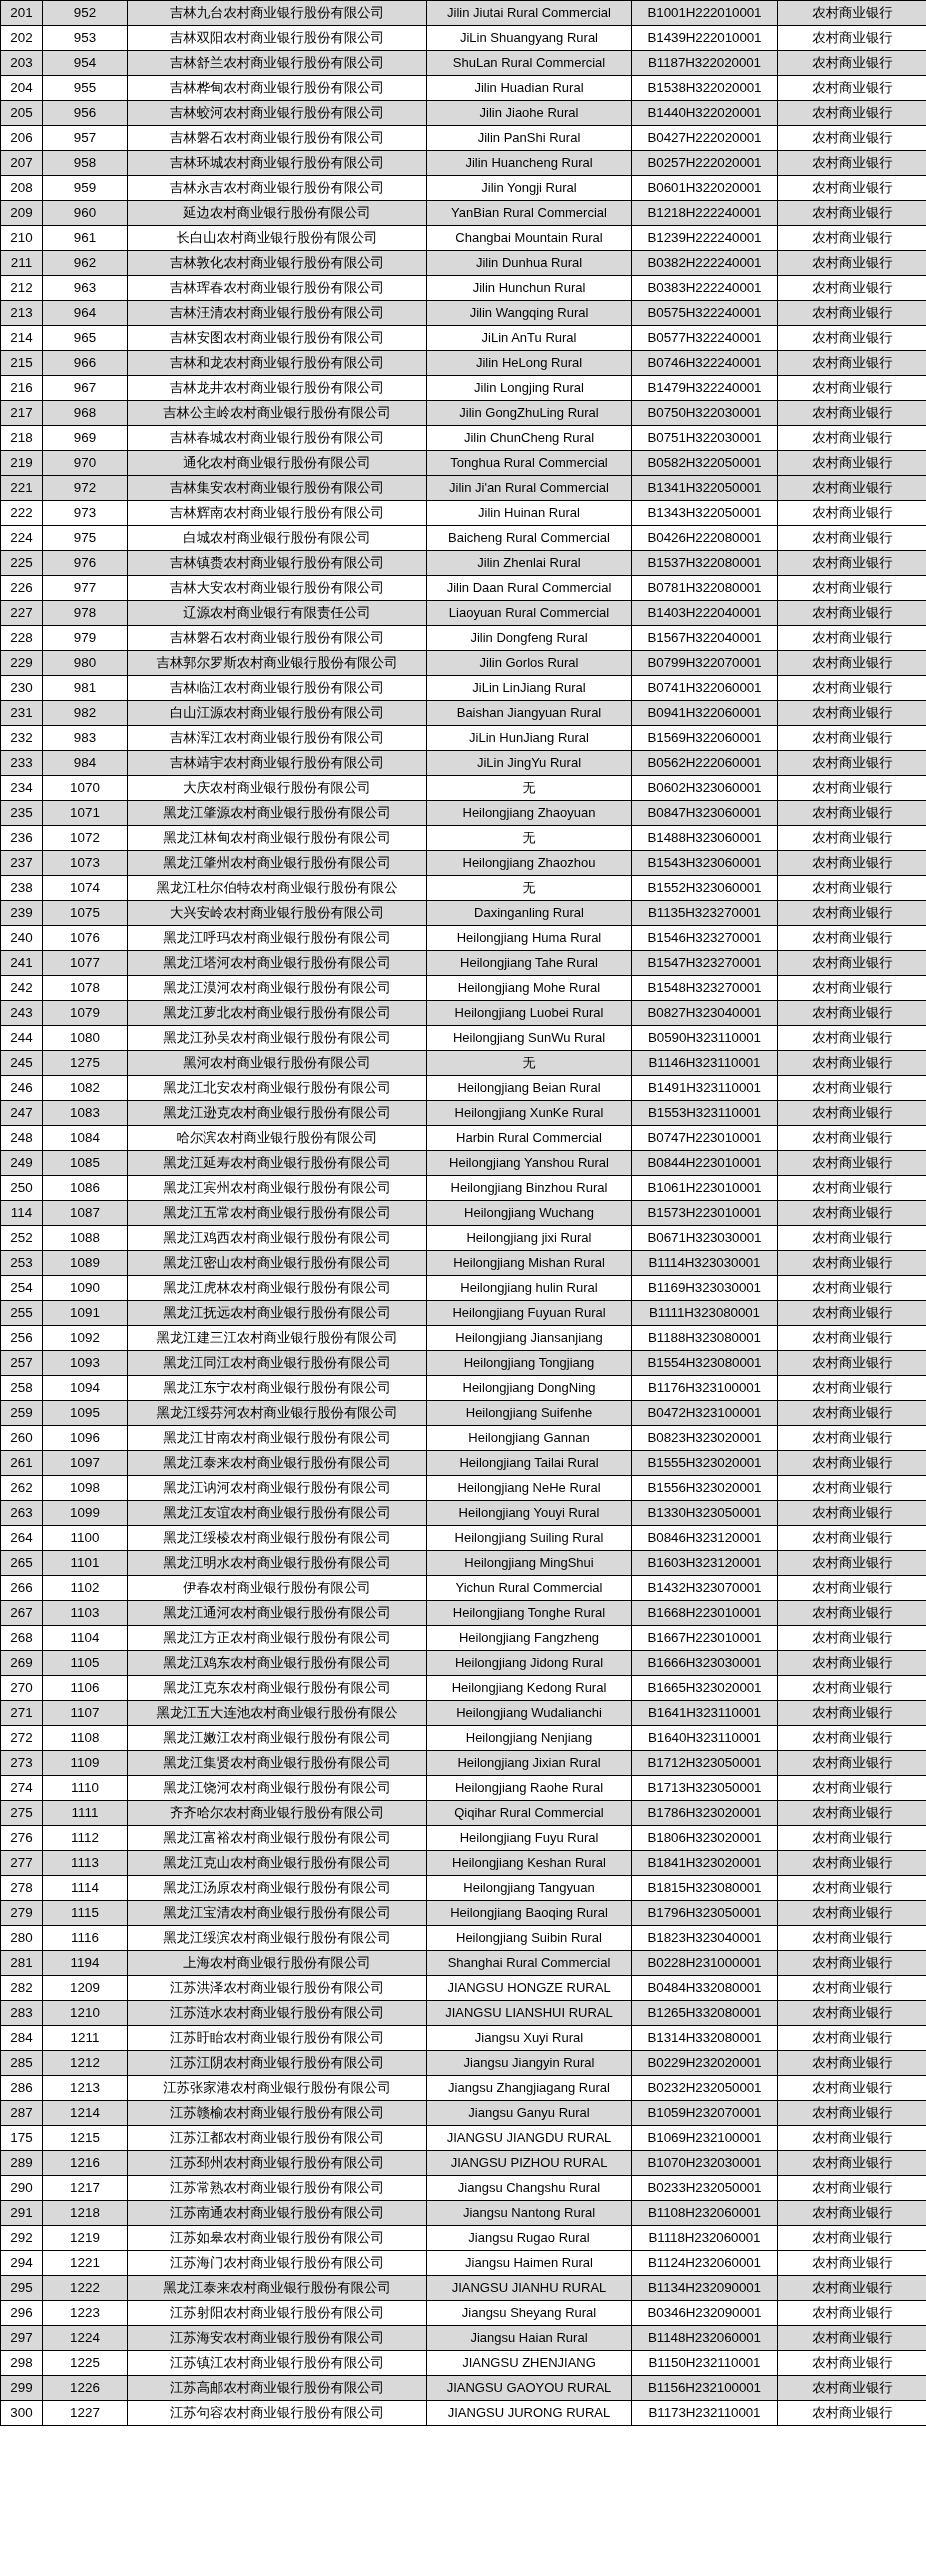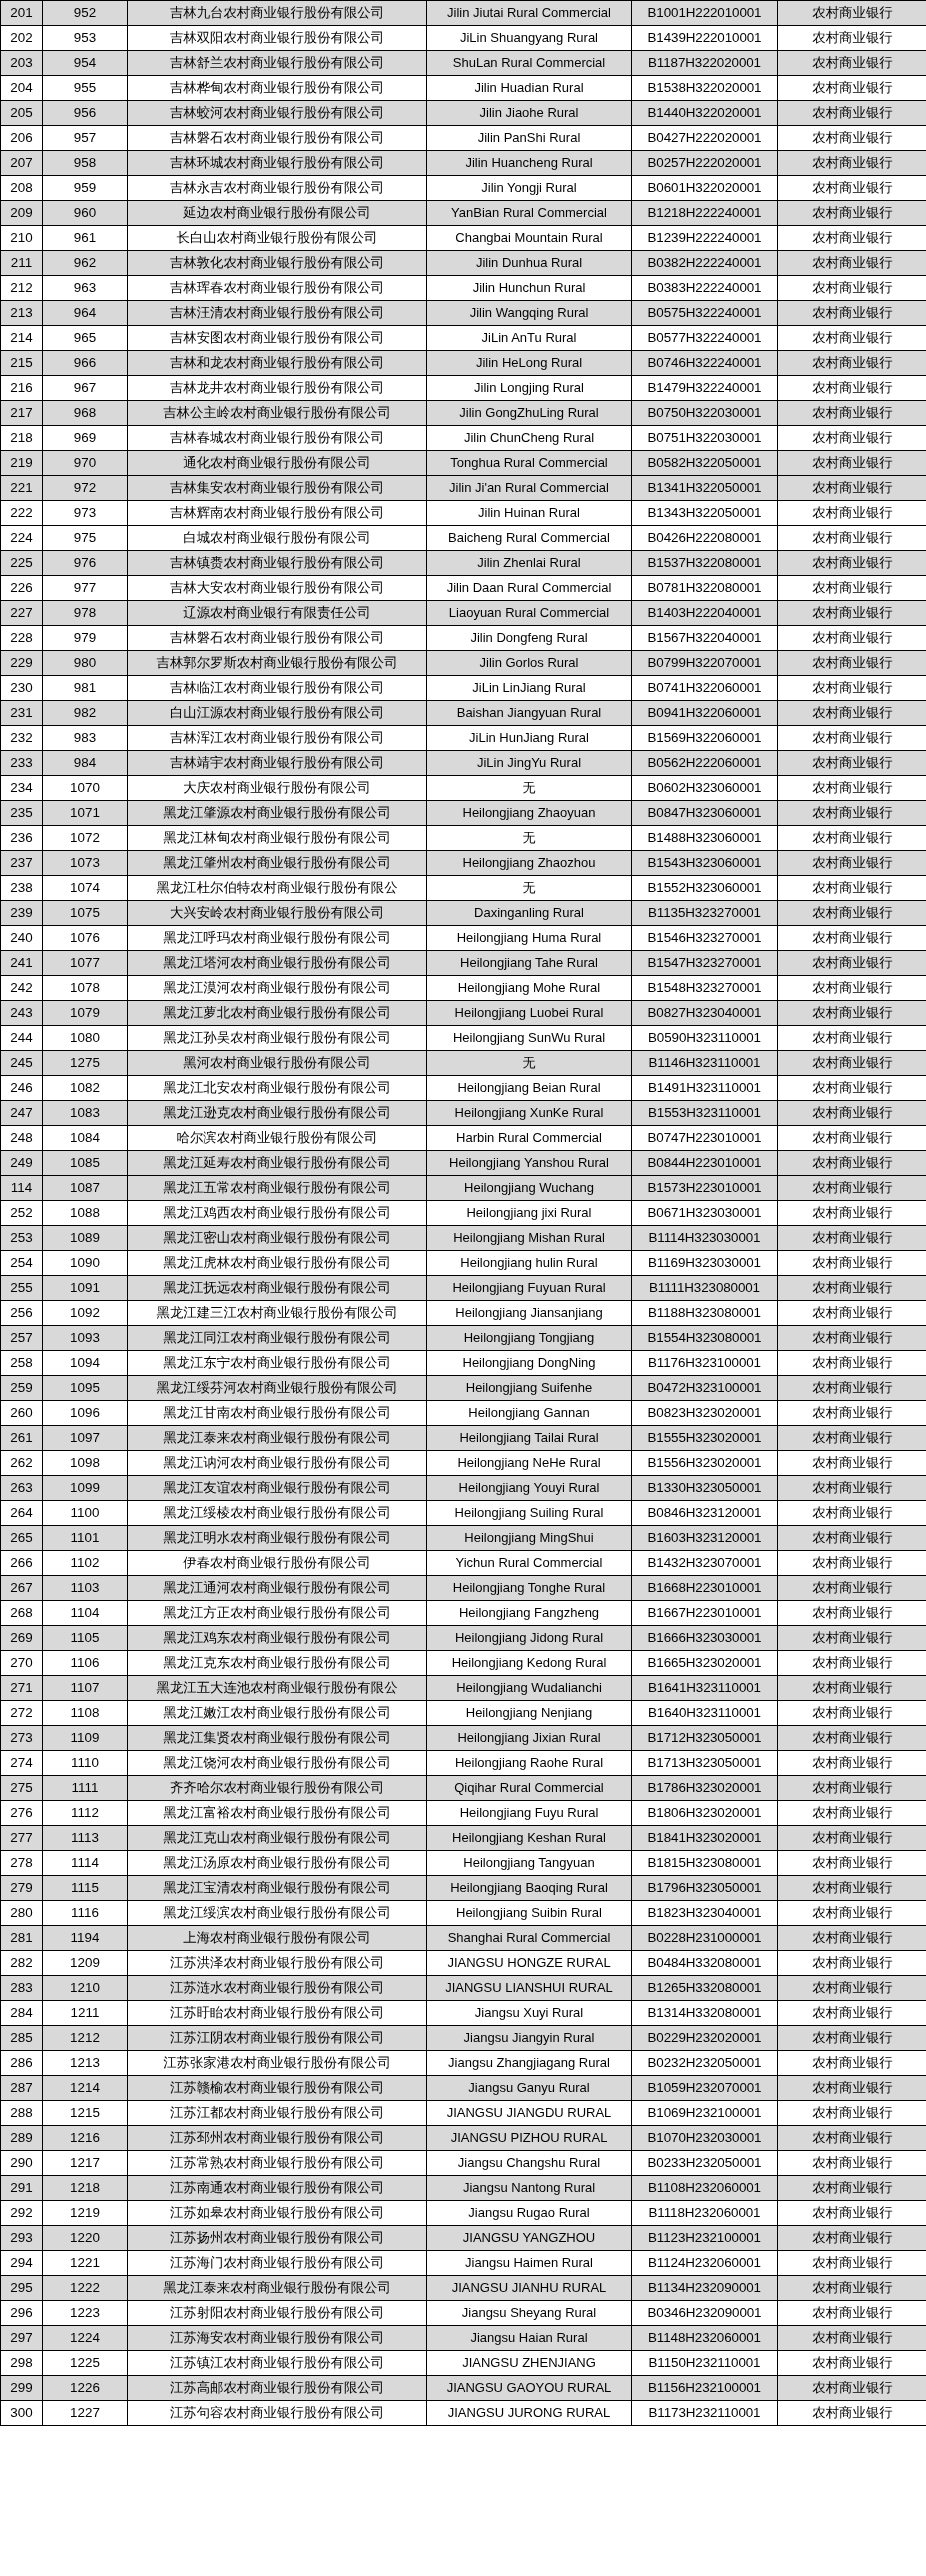--- a/index.html
+++ b/index.html
@@ -440,20 +440,28 @@
         <td class="type">农村商业银行</td>
       </tr>
       <tr class="band-shaded">
         <td class="seq">249</td>
         <td class="code">1085</td>
         <td class="cn">黑龙江延寿农村商业银行股份有限公司</td>
         <td class="en">Heilongjiang Yanshou Rural</td>
         <td class="lic">B0844H223010001</td>
         <td class="type">农村商业银行</td>
       </tr>
+      <tr class="band-plain">
+        <td class="seq">250</td>
+        <td class="code">1086</td>
+        <td class="cn">黑龙江宾州农村商业银行股份有限公司</td>
+        <td class="en">Heilongjiang Binzhou Rural</td>
+        <td class="lic">B1061H223010001</td>
+        <td class="type">农村商业银行</td>
+      </tr>
       <tr class="band-shaded">
         <td class="seq">114</td>
         <td class="code">1087</td>
         <td class="cn">黑龙江五常农村商业银行股份有限公司</td>
         <td class="en">Heilongjiang Wuchang</td>
         <td class="lic">B1573H223010001</td>
         <td class="type">农村商业银行</td>
       </tr>
       <tr class="band-plain">
         <td class="seq">252</td>
@@ -737,21 +745,21 @@
       </tr>
       <tr class="band-shaded">
         <td class="seq">287</td>
         <td class="code">1214</td>
         <td class="cn">江苏赣榆农村商业银行股份有限公司</td>
         <td class="en">Jiangsu Ganyu Rural</td>
         <td class="lic">B1059H232070001</td>
         <td class="type">农村商业银行</td>
       </tr>
       <tr class="band-plain">
-        <td class="seq">288</td>
+        <td class="seq">175</td>
         <td class="code">1215</td>
         <td class="cn">江苏江都农村商业银行股份有限公司</td>
         <td class="en">JIANGSU JIANGDU RURAL</td>
         <td class="lic">B1069H232100001</td>
         <td class="type">农村商业银行</td>
       </tr>
       <tr class="band-shaded">
         <td class="seq">289</td>
         <td class="code">1216</td>
         <td class="cn">江苏邳州农村商业银行股份有限公司</td>
@@ -776,28 +784,20 @@
         <td class="type">农村商业银行</td>
       </tr>
       <tr class="band-plain">
         <td class="seq">292</td>
         <td class="code">1219</td>
         <td class="cn">江苏如皋农村商业银行股份有限公司</td>
         <td class="en">Jiangsu Rugao Rural</td>
         <td class="lic">B1118H232060001</td>
         <td class="type">农村商业银行</td>
       </tr>
-      <tr class="band-shaded">
-        <td class="seq">293</td>
-        <td class="code">1220</td>
-        <td class="cn">江苏扬州农村商业银行股份有限公司</td>
-        <td class="en">JIANGSU YANGZHOU</td>
-        <td class="lic">B1123H232100001</td>
-        <td class="type">农村商业银行</td>
-      </tr>
       <tr class="band-plain">
         <td class="seq">294</td>
         <td class="code">1221</td>
         <td class="cn">江苏海门农村商业银行股份有限公司</td>
         <td class="en">Jiangsu Haimen Rural</td>
         <td class="lic">B1124H232060001</td>
         <td class="type">农村商业银行</td>
       </tr>
       <tr class="band-shaded">
         <td class="seq">295</td>

